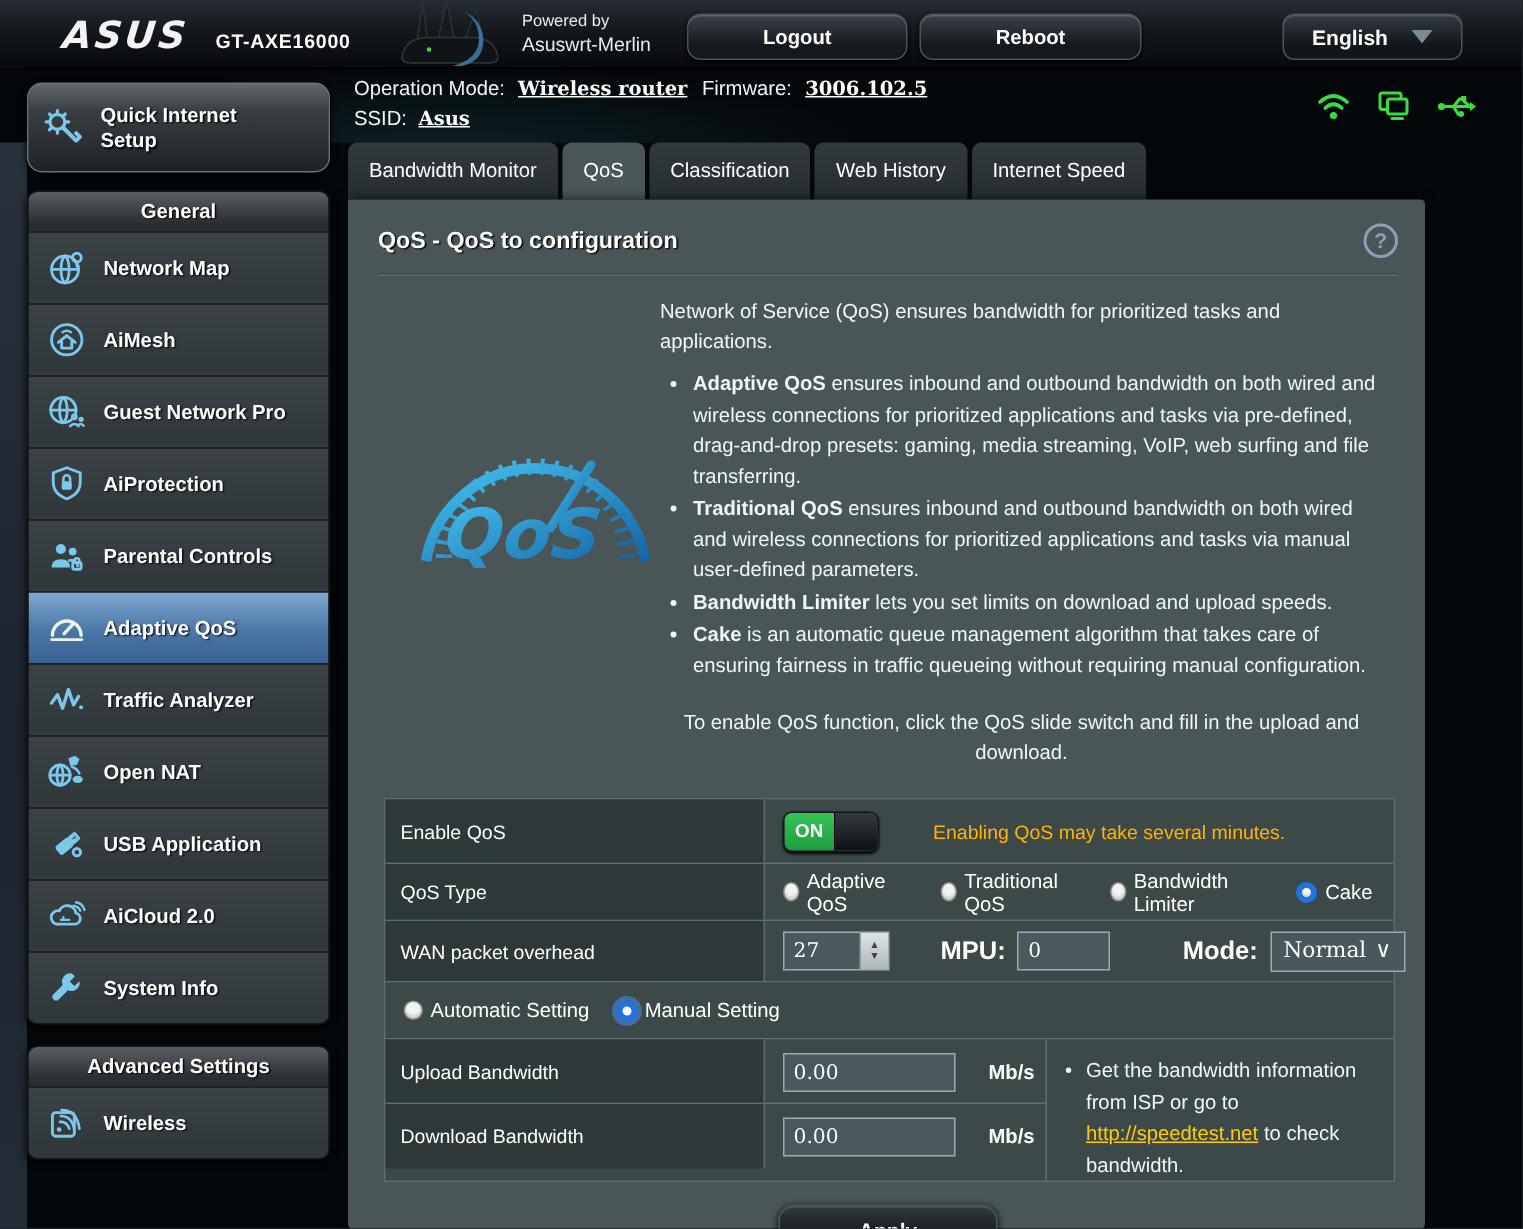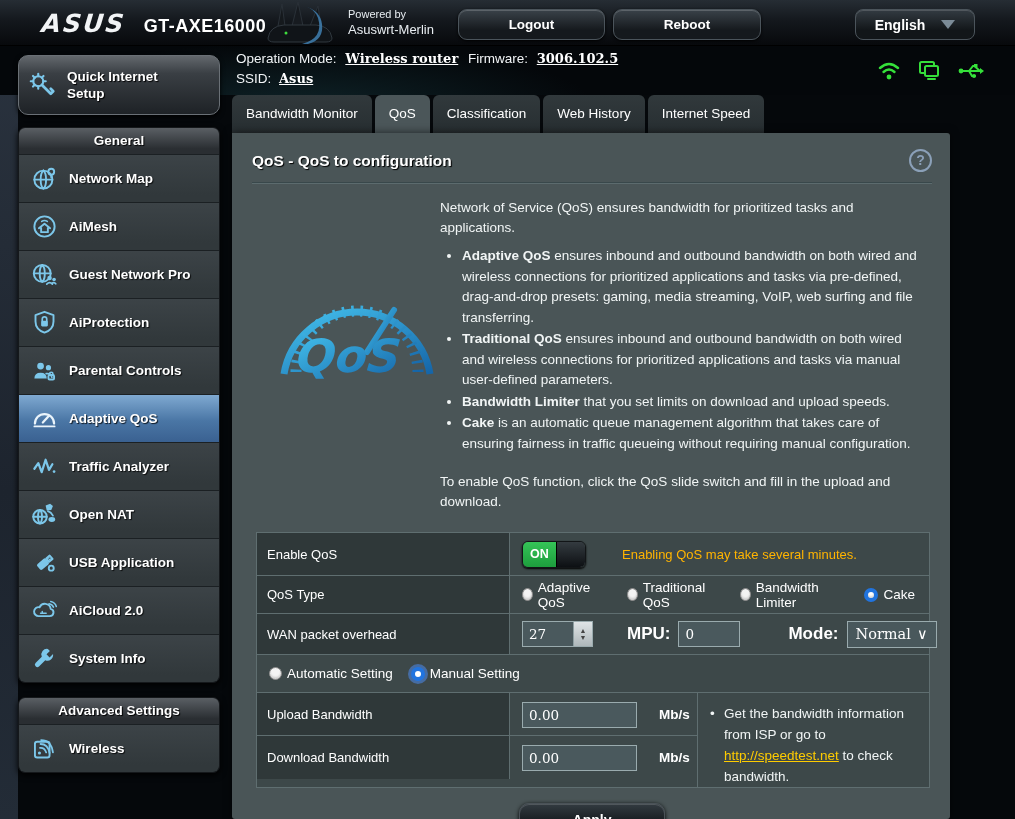--- a/index.html
+++ b/index.html
@@ -9,21 +9,21 @@
   .left-strip { position:absolute; left:0; top:0; width:18px; height:819px;
     background:linear-gradient(180deg,#2b3440,#1d242e 60%,#232c37); }
 
   
   .topbar { position:absolute; left:0; top:0; width:1015px; height:46px;
     background:linear-gradient(180deg,#262d34 0%,#14181d 45%,#07090c 100%);
     border-bottom:1px solid #000; }
   .brand-wrap { position:absolute; left:42px; top:9px; display:flex; align-items:baseline; gap:18px; }
   .asus-logo { font-family:"DejaVu Sans", sans-serif; font-style:italic; font-weight:800;
     font-size:25px; letter-spacing:2px; color:#f2f4f6; transform:skewX(-6deg); }
-  .model { color:#ffffff; font-weight:bold; font-size:18px; letter-spacing:.5px; }
+  .model { color:#ffffff; font-weight:bold; font-size:13px; letter-spacing:.5px; }
   .router-art { position:absolute; left:258px; top:0; }
   .powered { position:absolute; left:348px; top:7px; color:#e8edf1; line-height:15px; }
   .powered .l1 { font-size:11px; }
   .powered .l2 { font-size:13px; }
   .tb-btn { position:absolute; top:9px; height:31px; border-radius:9px; color:#fff;
     font-weight:bold; font-size:13.5px; text-align:center; line-height:29px;
     background:linear-gradient(180deg,#3a4249,#15191d 70%);
     border:1px solid #4b545b; box-shadow:inset 0 1px 0 rgba(255,255,255,.18), 0 1px 3px #000;
     cursor:pointer; }
   .btn-logout { left:458px; width:147px; }
@@ -77,21 +77,21 @@
   .page-title { color:#fff; font-weight:bold; font-size:15.5px; text-shadow:1px 1px 1px #000; }
   .help-icon { width:23px; height:23px; border-radius:50%; border:2px solid #8ba0b8; color:#8ba0b8;
     font-weight:bold; font-size:14px; text-align:center; line-height:19px; cursor:pointer; }
   .title-div { margin-top:10px; border-top:1px solid #39484b; border-bottom:1px solid #5c6b6e; }
 
   .desc-wrap { position:relative; padding:14px 10px 0 188px; color:#f1f5f5; font-size:13.5px; }
   .desc-intro { line-height:20px; margin-bottom:8px; }
   .desc-list { margin:8px 0 0 22px; }
   .desc-list li { line-height:20.5px; margin-bottom:1px; }
   .desc-list b { font-weight:bold; }
-  .desc-outro { margin-top:18px; line-height:20px; }
+  .desc-outro { margin-top:18px; line-height:20px;text-align:center; }
   .qos-logo { position:absolute; left:18px; top:86px; }
 
   
   .qtable { margin:20px 2px 0 4px; border:1px solid #5f6e70; border-bottom:none; }
   .qrow { display:flex; border-bottom:1px solid #5f6e70; background:#3d4849; }
   .qlabel { width:253px; flex:0 0 253px; background:#2f3839; border-right:1px solid #5f6e70;
     color:#fff; font-size:13px; display:flex; align-items:center; padding-left:10px; }
   .qval { flex:1; display:flex; align-items:center; padding-left:12px; gap:8px; }
   .r1 { height:43px; } .r2 { height:38px; } .r3 { height:41px; } .r4 { height:38px; }
   .note-orange { color:#ffb400; font-size:13px; margin-left:28px; }
@@ -378,21 +378,21 @@
           <path d="M14 104 A74 74 0 0 1 160 104" fill="none" stroke="url(#qg)" stroke-width="7"></path>
           <path d="M26 102 A61 61 0 0 1 148 102" fill="none" stroke="url(#qg)" stroke-width="11" stroke-dasharray="2.5 6.5"></path>
           <path d="M97 82 L124 40" stroke="url(#qg)" stroke-width="6" stroke-linecap="round"></path>
           <text x="36" y="102" font-family="DejaVu Sans, sans-serif" font-style="italic" font-weight="bold" font-size="46" fill="url(#qg)" transform="skewX(-6)">QoS</text>
           <path d="M8 109 H164" stroke="url(#qg)" stroke-width="3"></path>
         </svg>
         <div class="desc-intro">Network of Service (QoS) ensures bandwidth for prioritized tasks and applications.</div>
         <ul class="desc-list">
           <li><b>Adaptive QoS</b><span> ensures inbound and outbound bandwidth on both wired and wireless connections for prioritized applications and tasks via pre-defined, drag-and-drop presets: gaming, media streaming, VoIP, web surfing and file transferring.</span></li>
           <li><b>Traditional QoS</b><span> ensures inbound and outbound bandwidth on both wired and wireless connections for prioritized applications and tasks via manual user-defined parameters.</span></li>
-          <li><b>Bandwidth Limiter</b><span> that you set limits on download and upload speeds.</span></li>
+          <li><b>Bandwidth Limiter</b><span> lets you set limits on download and upload speeds.</span></li>
           <li><b>Cake</b><span> is an automatic queue management algorithm that takes care of ensuring fairness in traffic queueing without requiring manual configuration.</span></li>
         </ul>
         <div class="desc-outro">To enable QoS function, click the QoS slide switch and fill in the upload and download.</div>
       </div>
 
       <div class="qtable">
         <div class="qrow r1">
           <div class="qlabel">Enable QoS</div>
           <div class="qval">
             <div class="toggle">

